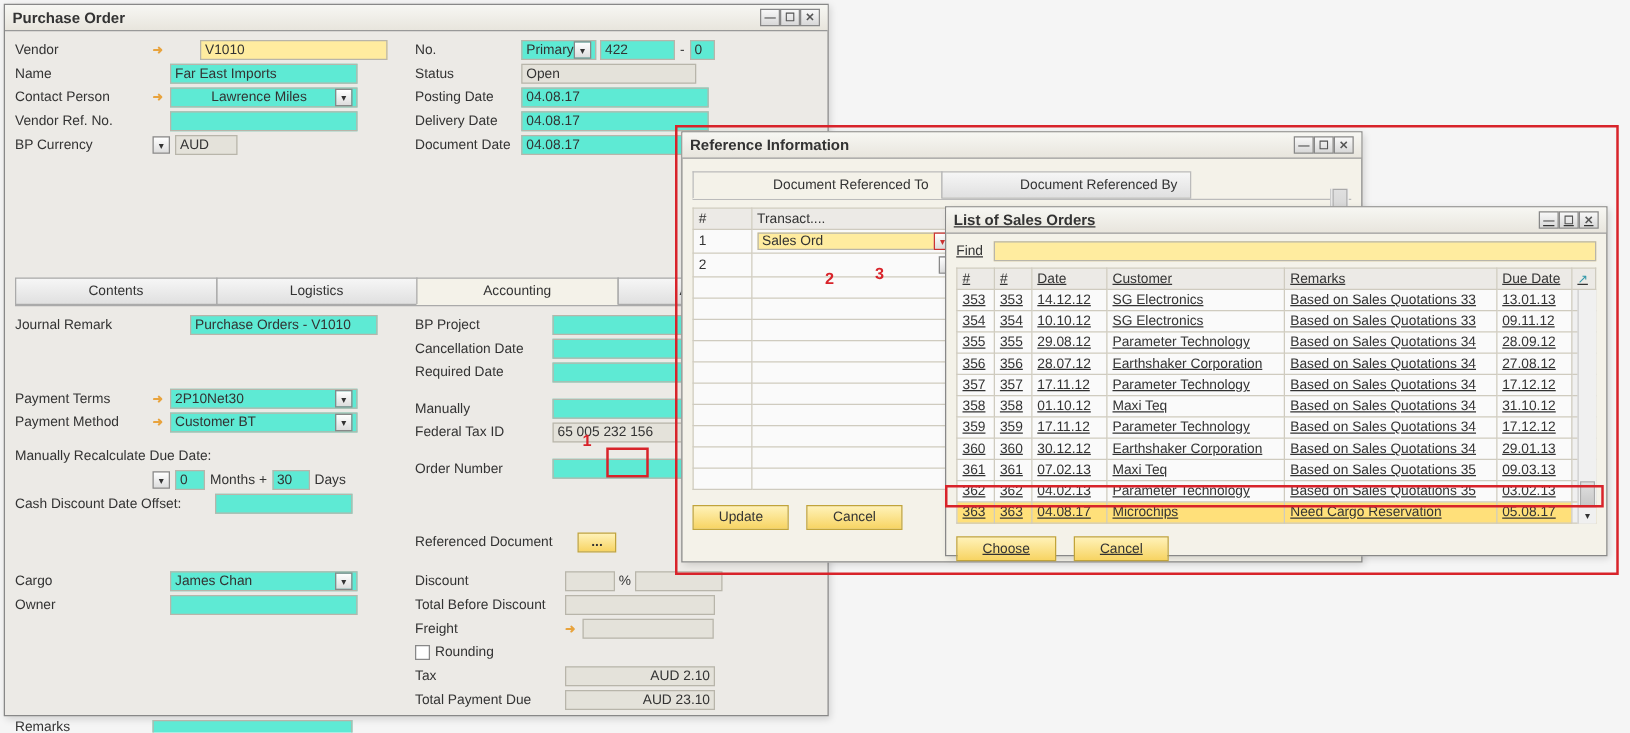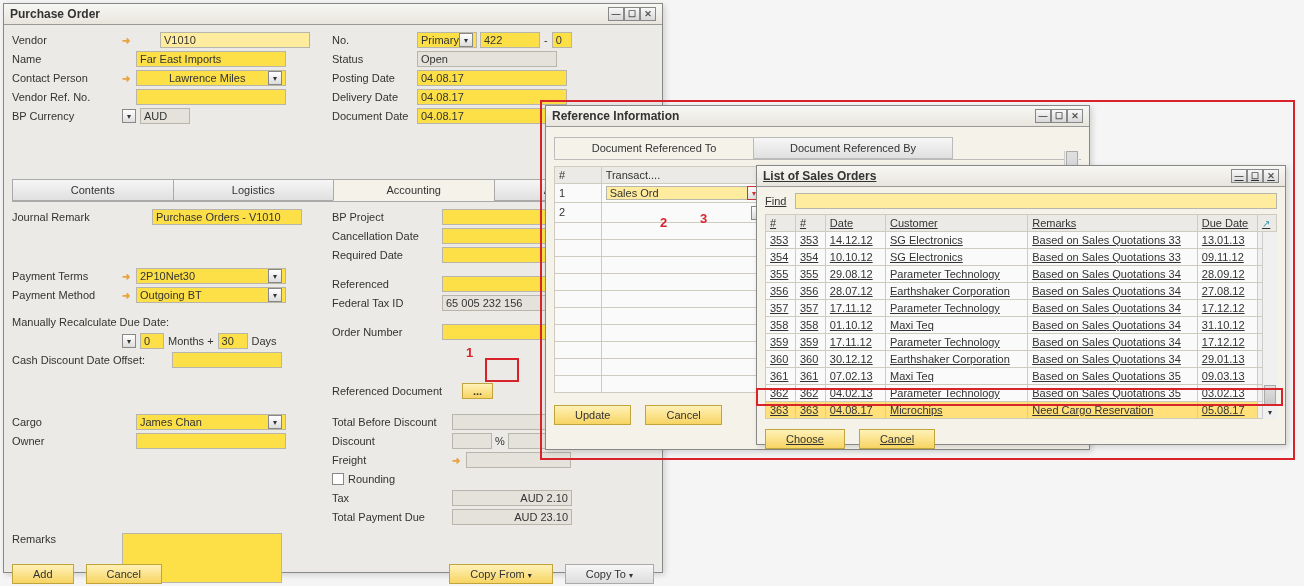--- a/index.html
+++ b/index.html
@@ -4,21 +4,21 @@
 <style>
   *{margin:0;padding:0;box-sizing:border-box;font-family:Tahoma,Arial,sans-serif;}
   body{background:#f5f5f5;font-size:11px;color:#333;position:relative;width:1304px;height:586px;overflow:hidden;}
   .window{position:absolute;border:1px solid #888;background:#eceae6;box-shadow:2px 2px 6px rgba(0,0,0,.15);}
   .title-bar{background:linear-gradient(#f7f7f3,#e8e5dd);border-bottom:1px solid #999;padding:3px 6px;display:flex;align-items:center;font-weight:bold;font-size:12px;}
   .title-bar .ctrls{margin-left:auto;display:flex;gap:0;}
   .wc{width:16px;height:14px;border:1px solid #888;background:linear-gradient(#f8f8f8,#d8d8d8);display:flex;align-items:center;justify-content:center;font-size:9px;color:#555;}
   .body-area{padding:6px 8px;position:relative;}
   .row{display:flex;align-items:center;height:18px;margin-bottom:1px;}
   .lbl{width:110px;font-size:11px;}
-  .fld{height:16px;border:1px solid #b8b5aa;background:#fde047;padding:0 3px;font-size:11px;display:flex;align-items:center;}
+  .fld{height:16px;border:1px solid #b8b5aa;background:#5eead4;padding:0 3px;font-size:11px;display:flex;align-items:center;}
   .fld.yellow{background:#ffec9f;}
   .fld.grey{background:#e4e2da;}
   .arrow{display:inline-block;width:14px;font-size:10px;color:#e8a33d;font-weight:bold;}
   .tabs{display:flex;margin-top:50px;border-bottom:1px solid #aaa;}
   .tab{flex:1;text-align:center;padding:4px 0;border:1px solid #aaa;background:linear-gradient(#f6f6f6,#e0e0e0);font-size:11px;margin-right:-1px;}
   .tab.active{background:#f4f2e9;border-bottom:1px solid #f4f2e9;}
   .left-col{width:300px;}
   .right-col{width:260px;}
   .btn{border:1px solid #c1a43a;background:linear-gradient(#fff2b8,#f7d463);padding:3px 20px;font-size:11px;display:inline-block;text-align:center;}
   .btn.grey{border:1px solid #aaa;background:linear-gradient(#f6f6f6,#ddd);}
@@ -29,21 +29,21 @@
   .tbl th{background:#eceae6;font-weight:normal;}
   .tbl .sel{background:#ffe07a;}
   .tiny-sel{width:14px;height:14px;border:1px solid #888;background:linear-gradient(#fff,#ddd);display:inline-flex;align-items:center;justify-content:center;font-size:8px;}
   .magnify{width:14px;height:14px;border:1px solid #c5b55e;background:#fff6c8;border-radius:2px;}
   .scrollbar-v{position:absolute;right:0;top:0;bottom:0;width:15px;background:#f0f0f0;border-left:1px solid #ccc;}
   .scrollbar-v .thumb{position:absolute;left:1px;right:1px;background:linear-gradient(#e0e0e0,#c8c8c8);border:1px solid #aaa;}
   .watermark{position:absolute;left:340px;top:250px;font-size:44px;font-family:Arial;color:rgba(60,90,140,.25);font-weight:bold;pointer-events:none;letter-spacing:2px;}
   .watermark2{position:absolute;left:330px;top:395px;font-size:14px;color:rgba(60,90,140,.35);font-family:Verdana;letter-spacing:4px;pointer-events:none;}
   .cb{width:12px;height:12px;border:1px solid #888;background:#fff;display:inline-block;vertical-align:middle;margin-right:4px;}
   .ref-tabs{display:flex;margin:10px 8px 0;border-bottom:1px solid #bbb;}
-  .ref-tab{width:200px;text-align:center;padding:4px 10px;border:1px solid #bbb;background:linear-gradient(#f6f6f6,#e0e0e0);margin-right:-1px;font-size:11px;}
+  .ref-tab{width:200px;text-align:right;padding:4px 10px;border:1px solid #bbb;background:linear-gradient(#f6f6f6,#e0e0e0);margin-right:-1px;font-size:11px;}
   .ref-tab.active{background:#f4f2e9;border-bottom:1px solid #f4f2e9;}
 </style>
 </head>
 <body>
 
 <div class="watermark">STEA</div>
 <div class="watermark2">w w w . s t e r l i n g - t e a m . c</div>
 
 <div class="window" style="left:3px;top:3px;width:660px;height:570px;">
   <div class="title-bar">
@@ -127,21 +127,21 @@
           </div>
         <div class="row">
             <span class="lbl" style="width:85px">Document Date</span>
             <div class="fld" style="width:150px">
               <span>04.08.17</span>
             </div>
           </div>
       </div>
     </div>
 
-    <div class="tabs" style="margin-top:53px;">
+    <div class="tabs" style="margin-top:96px;">
       <div class="tab">Contents</div>
       <div class="tab">Logistics</div>
       <div class="tab active">Accounting</div>
       <div class="tab">Attachments</div>
     </div>
 
     <div style="display:flex;gap:20px;margin-top:6px;">
       <div class="left-col">
         <div class="row">
             <span class="lbl" style="width:140px">Journal Remark</span>
@@ -155,21 +155,21 @@
             <span class="arrow">➜</span>
             <div class="fld" style="width:150px;display:flex">
               <span style="flex:1">2P10Net30</span>
               <span class="tiny-sel">▾</span>
             </div>
           </div>
         <div class="row">
             <span class="lbl">Payment Method</span>
             <span class="arrow">➜</span>
             <div class="fld" style="width:150px;display:flex">
-              <span style="flex:1">Outgoing BT</span>
+              <span style="flex:1">Customer BT</span>
               <span class="tiny-sel">▾</span>
             </div>
           </div>
         <div style="height:8px"></div>
         <div class="row">
             <span>Manually Recalculate Due Date:</span>
           </div>
         <div class="row" style="padding-left:110px">
             <span class="tiny-sel">▾</span>
             <div class="fld" style="width:24px;margin:0 4px">
@@ -194,21 +194,21 @@
         <div class="row">
             <span class="lbl">Cancellation Date</span>
             <div class="fld" style="width:130px"></div>
           </div>
         <div class="row">
             <span class="lbl">Required Date</span>
             <div class="fld" style="width:130px"></div>
           </div>
         <div style="height:10px"></div>
         <div class="row">
-            <span class="lbl">Referenced</span>
+            <span class="lbl">Manually</span>
             <div class="fld" style="width:130px"></div>
           </div>
         <div class="row">
             <span class="lbl">Federal Tax ID</span>
             <div class="fld grey" style="width:130px">
               <span>65 005 232 156</span>
             </div>
           </div>
         <div style="height:10px"></div>
         <div class="row">
@@ -234,28 +234,28 @@
             </div>
           </div>
         <div class="row">
             <span class="lbl">Owner</span>
             <span class="arrow"></span>
             <div class="fld" style="width:150px"></div>
           </div>
       </div>
       <div class="right-col">
         <div class="row">
-            <span class="lbl" style="width:120px">Total Before Discount</span>
-            <div class="fld grey" style="width:120px;"></div>
-          </div>
-        <div class="row">
             <span class="lbl" style="width:120px">Discount</span>
             <div class="fld grey" style="width:40px"></div>
             <span style="margin:0 3px">%</span>
             <div class="fld grey" style="width:70px"></div>
+          </div>
+        <div class="row">
+            <span class="lbl" style="width:120px">Total Before Discount</span>
+            <div class="fld grey" style="width:120px;"></div>
           </div>
         <div class="row">
             <span class="lbl" style="width:120px">Freight</span>
             <span class="arrow">➜</span>
             <div class="fld grey" style="width:105px"></div>
           </div>
         <div class="row">
             <span class="cb"></span>
             <span>Rounding</span>
           </div>

